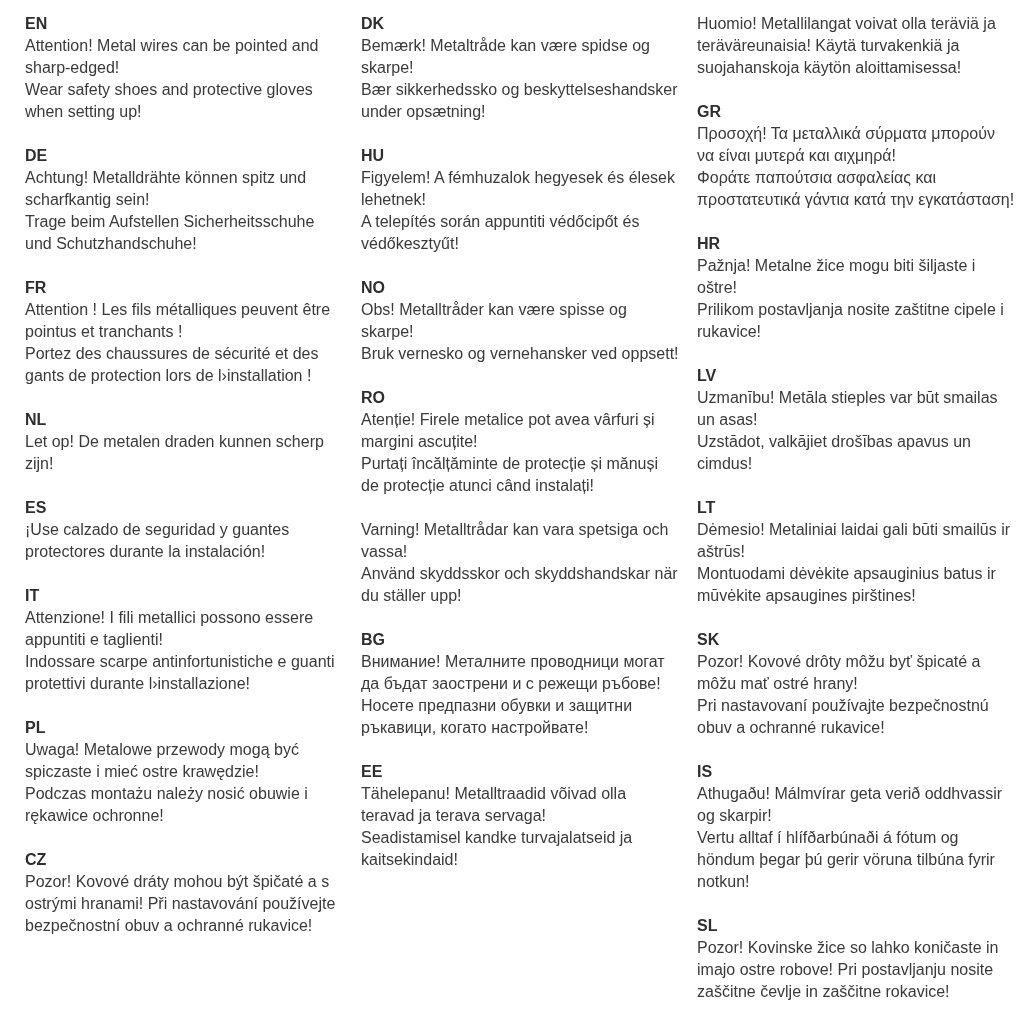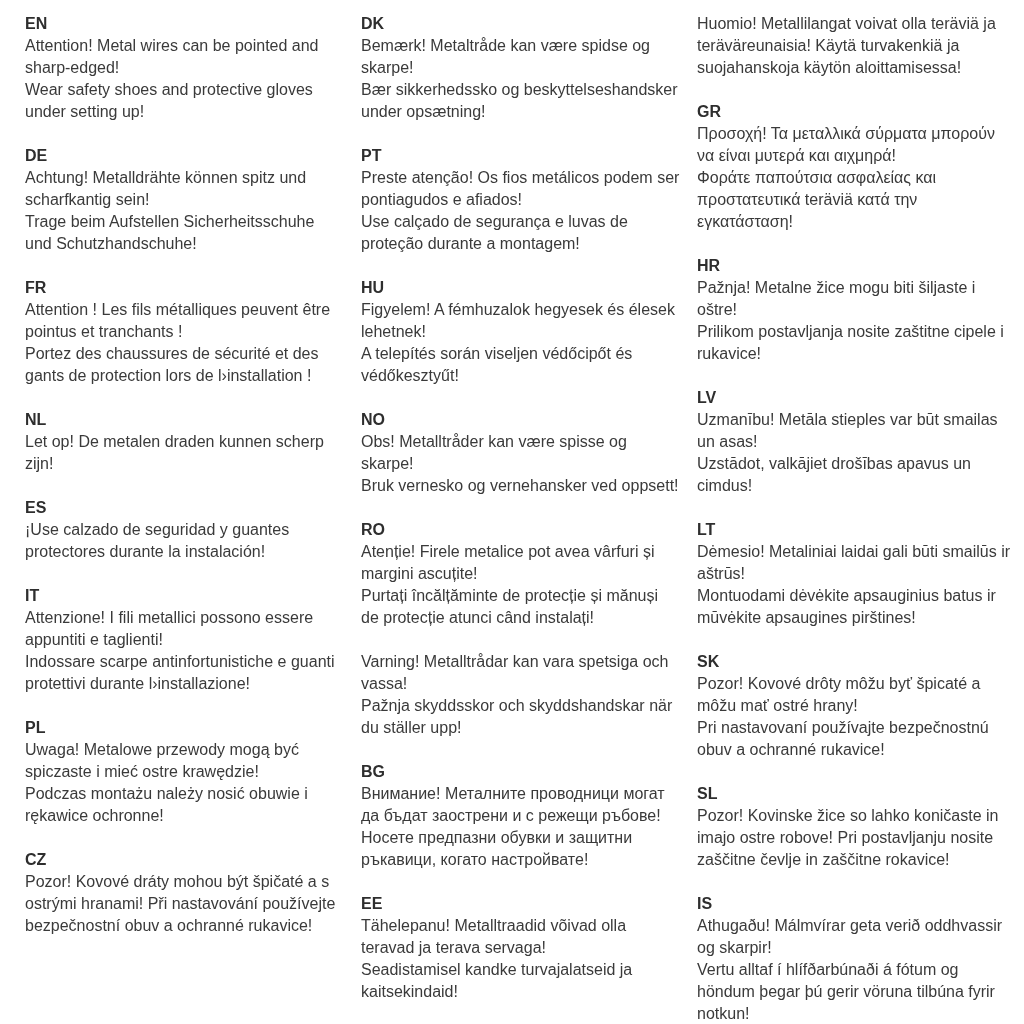--- a/index.html
+++ b/index.html
@@ -42,21 +42,21 @@
 </style>
 </head>
 <body>
 
 <main class="page">
   <div id="columns" style="display:flex; gap:17px;">
       <div class="col">
   <section class="block">
     <h2 class="lang-code">EN</h2>
   <div class="para">Attention! Metal wires can be pointed and sharp-edged!</div>
-          <div class="para">Wear safety shoes and protective gloves under setting up!</div>
+          <div class="para">Wear safety shoes and protective gloves when setting up!</div>
         </section>
 
   <section class="block">
     <h2 class="lang-code">DE</h2>
   <div class="para">Achtung! Metalldrähte können spitz und scharfkantig sein!</div>
           <div class="para">Trage beim Aufstellen Sicherheitsschuhe und Schutzhandschuhe!</div>
         </section>
 
   <section class="block">
     <h2 class="lang-code">FR</h2>
@@ -91,47 +91,42 @@
   <div class="para">Pozor! Kovové dráty mohou být špičaté a s ostrými hranami! Při nastavování používejte bezpečnostní obuv a ochranné rukavice!</div>
         </section>
 </div>
       <div class="col">
   <section class="block">
     <h2 class="lang-code">DK</h2>
   <div class="para">Bemærk! Metaltråde kan være spidse og skarpe!</div>
           <div class="para">Bær sikkerhedssko og beskyttelseshandsker under opsætning!</div>
         </section>
 
-  <section class="block">
-    <h2 class="lang-code">PT</h2>
-  <div class="para">Preste atenção! Os fios metálicos podem ser pontiagudos e afiados!</div>
-          <div class="para">Use calçado de segurança e luvas de proteção durante a montagem!</div>
-        </section>
 
   <section class="block">
     <h2 class="lang-code">HU</h2>
   <div class="para">Figyelem! A fémhuzalok hegyesek és élesek lehetnek!</div>
-          <div class="para">A telepítés során viseljen védőcipőt és védőkesztyűt!</div>
+          <div class="para">A telepítés során appuntiti védőcipőt és védőkesztyűt!</div>
         </section>
 
   <section class="block">
     <h2 class="lang-code">NO</h2>
   <div class="para">Obs! Metalltråder kan være spisse og skarpe!</div>
           <div class="para">Bruk vernesko og vernehansker ved oppsett!</div>
         </section>
 
   <section class="block">
     <h2 class="lang-code">RO</h2>
   <div class="para">Atenție! Firele metalice pot avea vârfuri și margini ascuțite!</div>
           <div class="para">Purtați încălțăminte de protecție și mănuși de protecție atunci când instalați!</div>
         </section>
 
   <section class="block">
   <div class="para">Varning! Metalltrådar kan vara spetsiga och vassa!</div>
-          <div class="para">Pažnja skyddsskor och skyddshandskar när du ställer upp!</div>
+          <div class="para">Använd skyddsskor och skyddshandskar när du ställer upp!</div>
         </section>
 
   <section class="block">
     <h2 class="lang-code">BG</h2>
   <div class="para">Внимание! Металните проводници могат да бъдат заострени и с режещи ръбове!</div>
           <div class="para">Носете предпазни обувки и защитни ръкавици, когато настройвате!</div>
         </section>
 
   <section class="block">
     <h2 class="lang-code">EE</h2>
@@ -140,21 +135,21 @@
         </section>
 </div>
       <div class="col">
   <section class="block">
   <div class="para">Huomio! Metallilangat voivat olla teräviä ja teräväreunaisia! Käytä turvakenkiä ja suojahanskoja käytön aloittamisessa!</div>
         </section>
 
   <section class="block">
     <h2 class="lang-code">GR</h2>
   <div class="para">Προσοχή! Τα μεταλλικά σύρματα μπορούν να είναι μυτερά και αιχμηρά!</div>
-          <div class="para">Φοράτε παπούτσια ασφαλείας και προστατευτικά teräviä κατά την εγκατάσταση!</div>
+          <div class="para">Φοράτε παπούτσια ασφαλείας και προστατευτικά γάντια κατά την εγκατάσταση!</div>
         </section>
 
   <section class="block">
     <h2 class="lang-code">HR</h2>
   <div class="para">Pažnja! Metalne žice mogu biti šiljaste i oštre!</div>
           <div class="para">Prilikom postavljanja nosite zaštitne cipele i rukavice!</div>
         </section>
 
   <section class="block">
     <h2 class="lang-code">LV</h2>
@@ -168,24 +163,24 @@
           <div class="para">Montuodami dėvėkite apsauginius batus ir mūvėkite apsaugines pirštines!</div>
         </section>
 
   <section class="block">
     <h2 class="lang-code">SK</h2>
   <div class="para">Pozor! Kovové drôty môžu byť špicaté a môžu mať ostré hrany!</div>
           <div class="para">Pri nastavovaní používajte bezpečnostnú obuv a ochranné rukavice!</div>
         </section>
 
   <section class="block">
-    <h2 class="lang-code">SL</h2>
-  <div class="para">Pozor! Kovinske žice so lahko koničaste in imajo ostre robove! Pri postavljanju nosite zaščitne čevlje in zaščitne rokavice!</div>
+    <h2 class="lang-code">IS</h2>
+  <div class="para">Athugaðu! Málmvírar geta verið oddhvassir og skarpir!</div>
+          <div class="para">Vertu alltaf í hlífðarbúnaði á fótum og höndum þegar þú gerir vöruna tilbúna fyrir notkun!</div>
         </section>
 
   <section class="block">
-    <h2 class="lang-code">IS</h2>
-  <div class="para">Athugaðu! Málmvírar geta verið oddhvassir og skarpir!</div>
-          <div class="para">Vertu alltaf í hlífðarbúnaði á fótum og höndum þegar þú gerir vöruna tilbúna fyrir notkun!</div>
+    <h2 class="lang-code">SL</h2>
+  <div class="para">Pozor! Kovinske žice so lahko koničaste in imajo ostre robove! Pri postavljanju nosite zaščitne čevlje in zaščitne rokavice!</div>
         </section>
 </div>
     </div>
 </main>
 
 </body></html>

